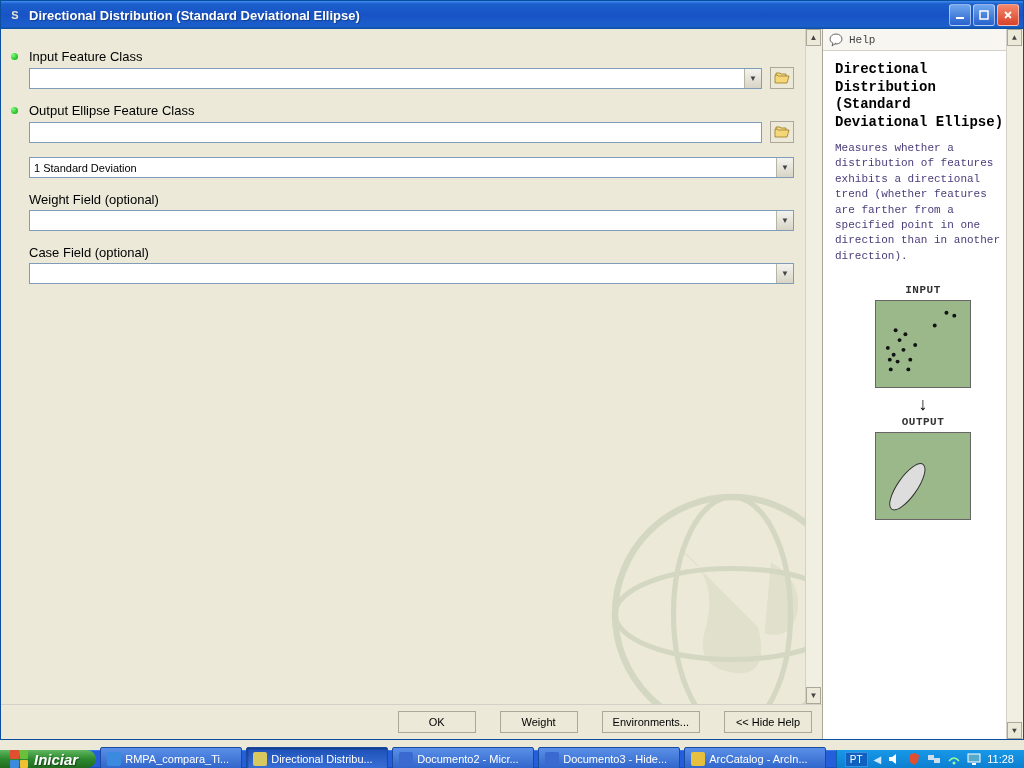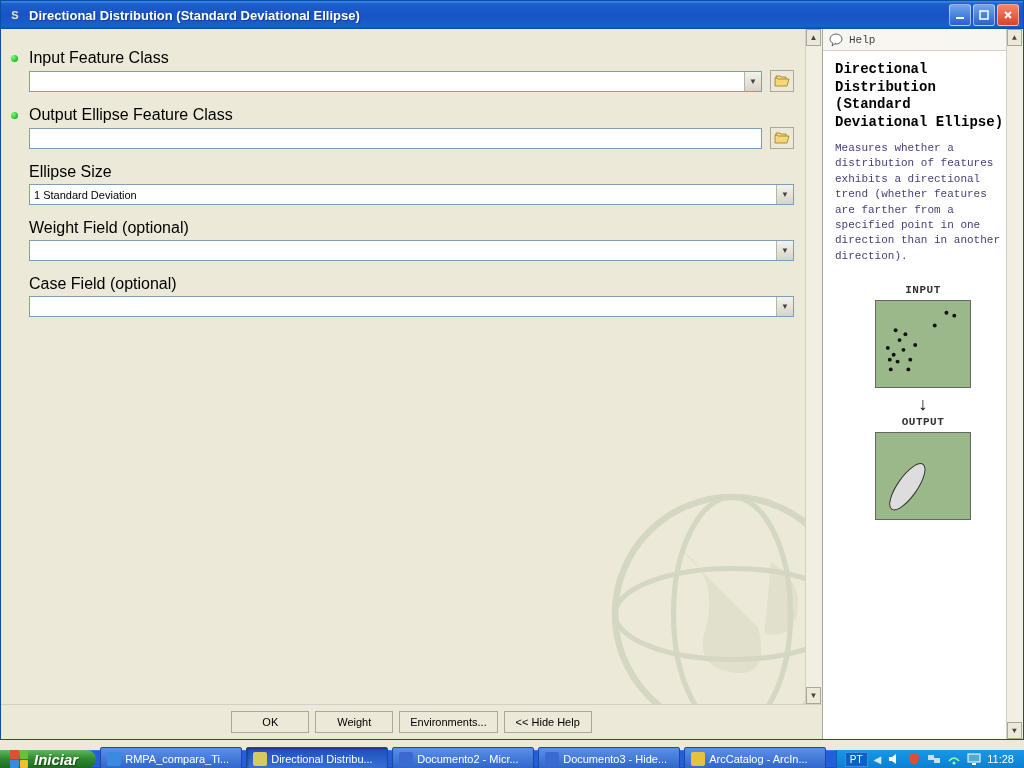--- a/index.html
+++ b/index.html
@@ -95,21 +95,21 @@
     border: 1px solid #aca899;
     position: absolute;
     left: 0;
     display:flex;align-items:center;justify-content:center;
     font-size:8px;color:#444;
   }
   .scroll-btn.up { top: 0; }
   .scroll-btn.down { bottom: 0; }
   .field-group { margin-bottom: 14px; position: relative; z-index: 2; }
   .field-label {
-    font-size: 16px;
+    font-size: 13px;
     color: #000;
     margin-bottom: 3px;
     display: flex;
     align-items: center;
   }
   .req-dot {
     width: 7px; height: 7px;
     background: radial-gradient(circle at 30% 30%, #7bff7b, #00a000);
     border-radius: 50%;
     margin-left: -18px;
@@ -144,22 +144,22 @@
   }
   .browse-btn {
     width: 24px; height: 22px;
     background: #ece9d8;
     border: 1px solid #aca899;
     display:flex;align-items:center;justify-content:center;
   }
   .bottom-buttons {
     padding: 6px 10px;
     display: flex;
-    justify-content: center;
-    gap: 6px;
+    justify-content: flex-end;
+    gap: 24px;
     border-top: 1px solid #d4d0c8;
   }
   .btn {
     height: 22px;
     min-width: 78px;
     padding: 0 10px;
     background: #ece9d8;
     border: 1px solid #aca899;
     font-family: inherit;
     font-size: 11px;
@@ -333,24 +333,20 @@
             </div>
             <div class="browse-btn">
               <svg width="16" height="14">
                   <path d="M1 4 L1 12 L13 12 L15 5 L4 5 L3 4 Z M2 4 L2 2 L6 2 L7 3 L12 3 L12 5" fill="#f5d77a" stroke="#9a7a20" stroke-width="0.8"></path>
                 </svg>
             </div>
           </div>
         </div>
 
         <div class="field-group">
-          <div class="field-label">
-            <span style="width:0;margin:0;"></span>
-            <span>Ellipse Size</span>
-          </div>
           <div class="field-row">
             <div class="combo">
               <input type="text" readonly="" value="1 Standard Deviation" style="">
               <div class="combo-arrow">▼</div>
             </div>
           </div>
         </div>
 
         <div class="field-group">
           <div class="field-label">

